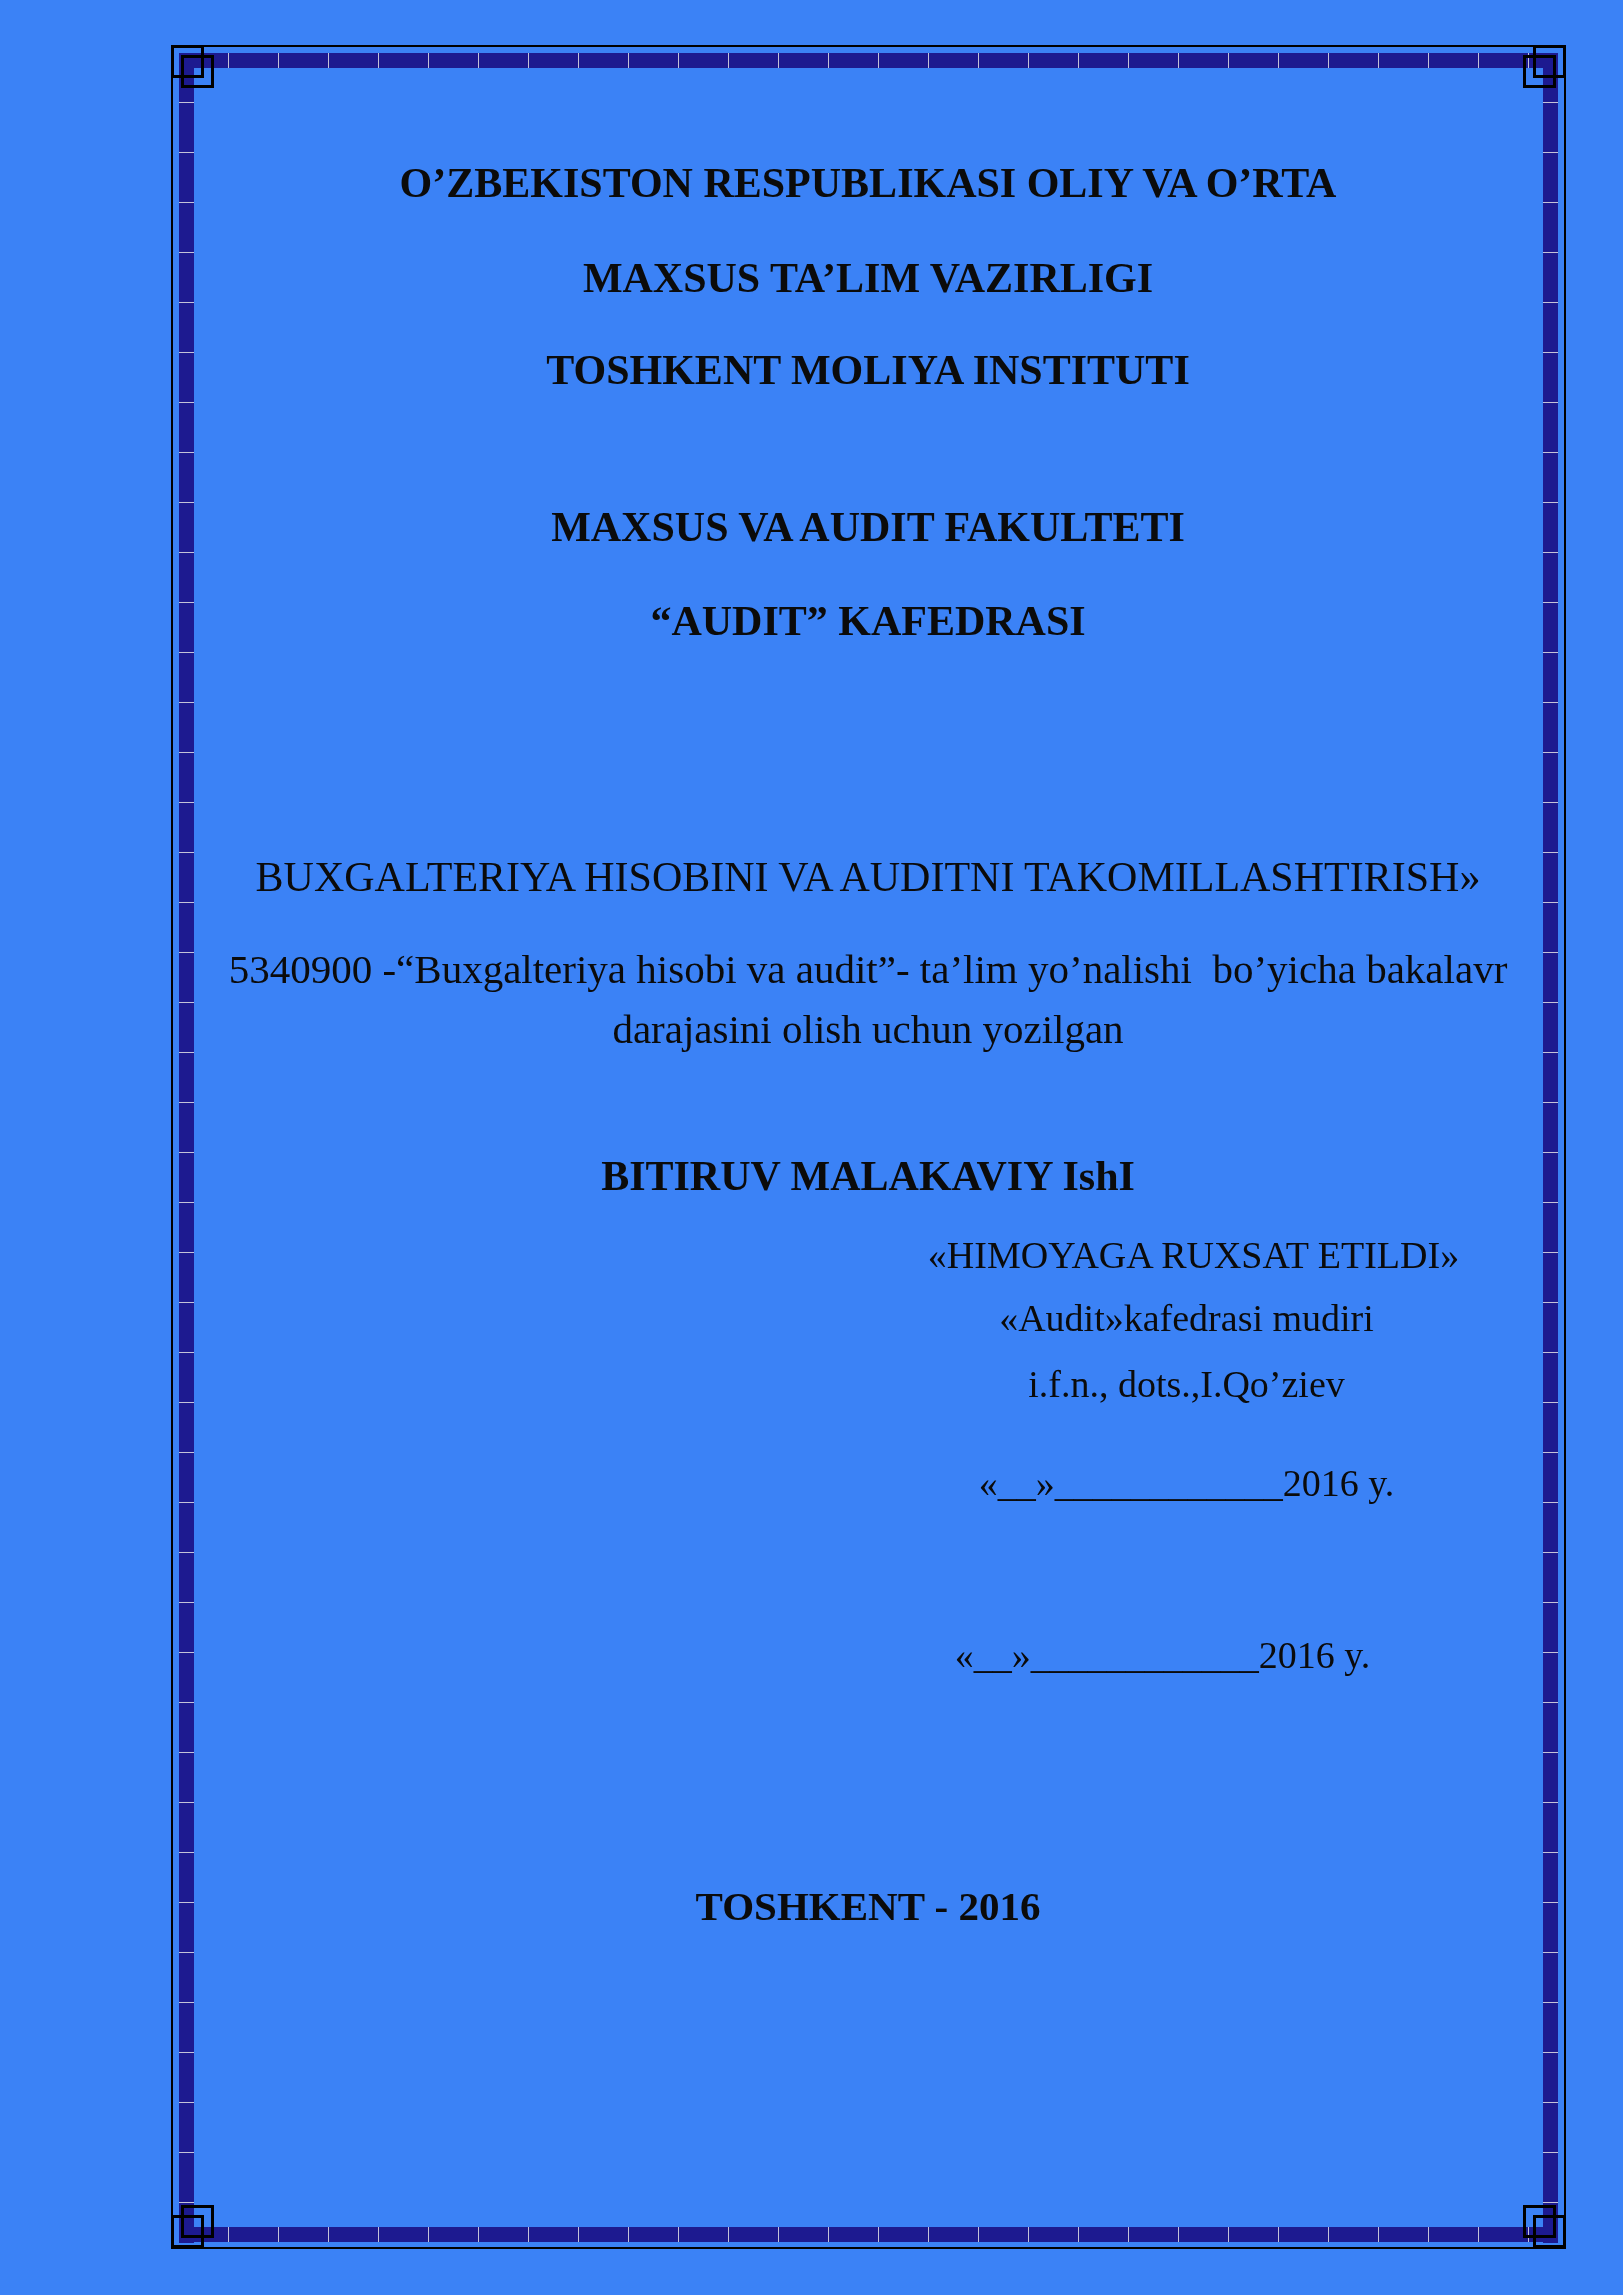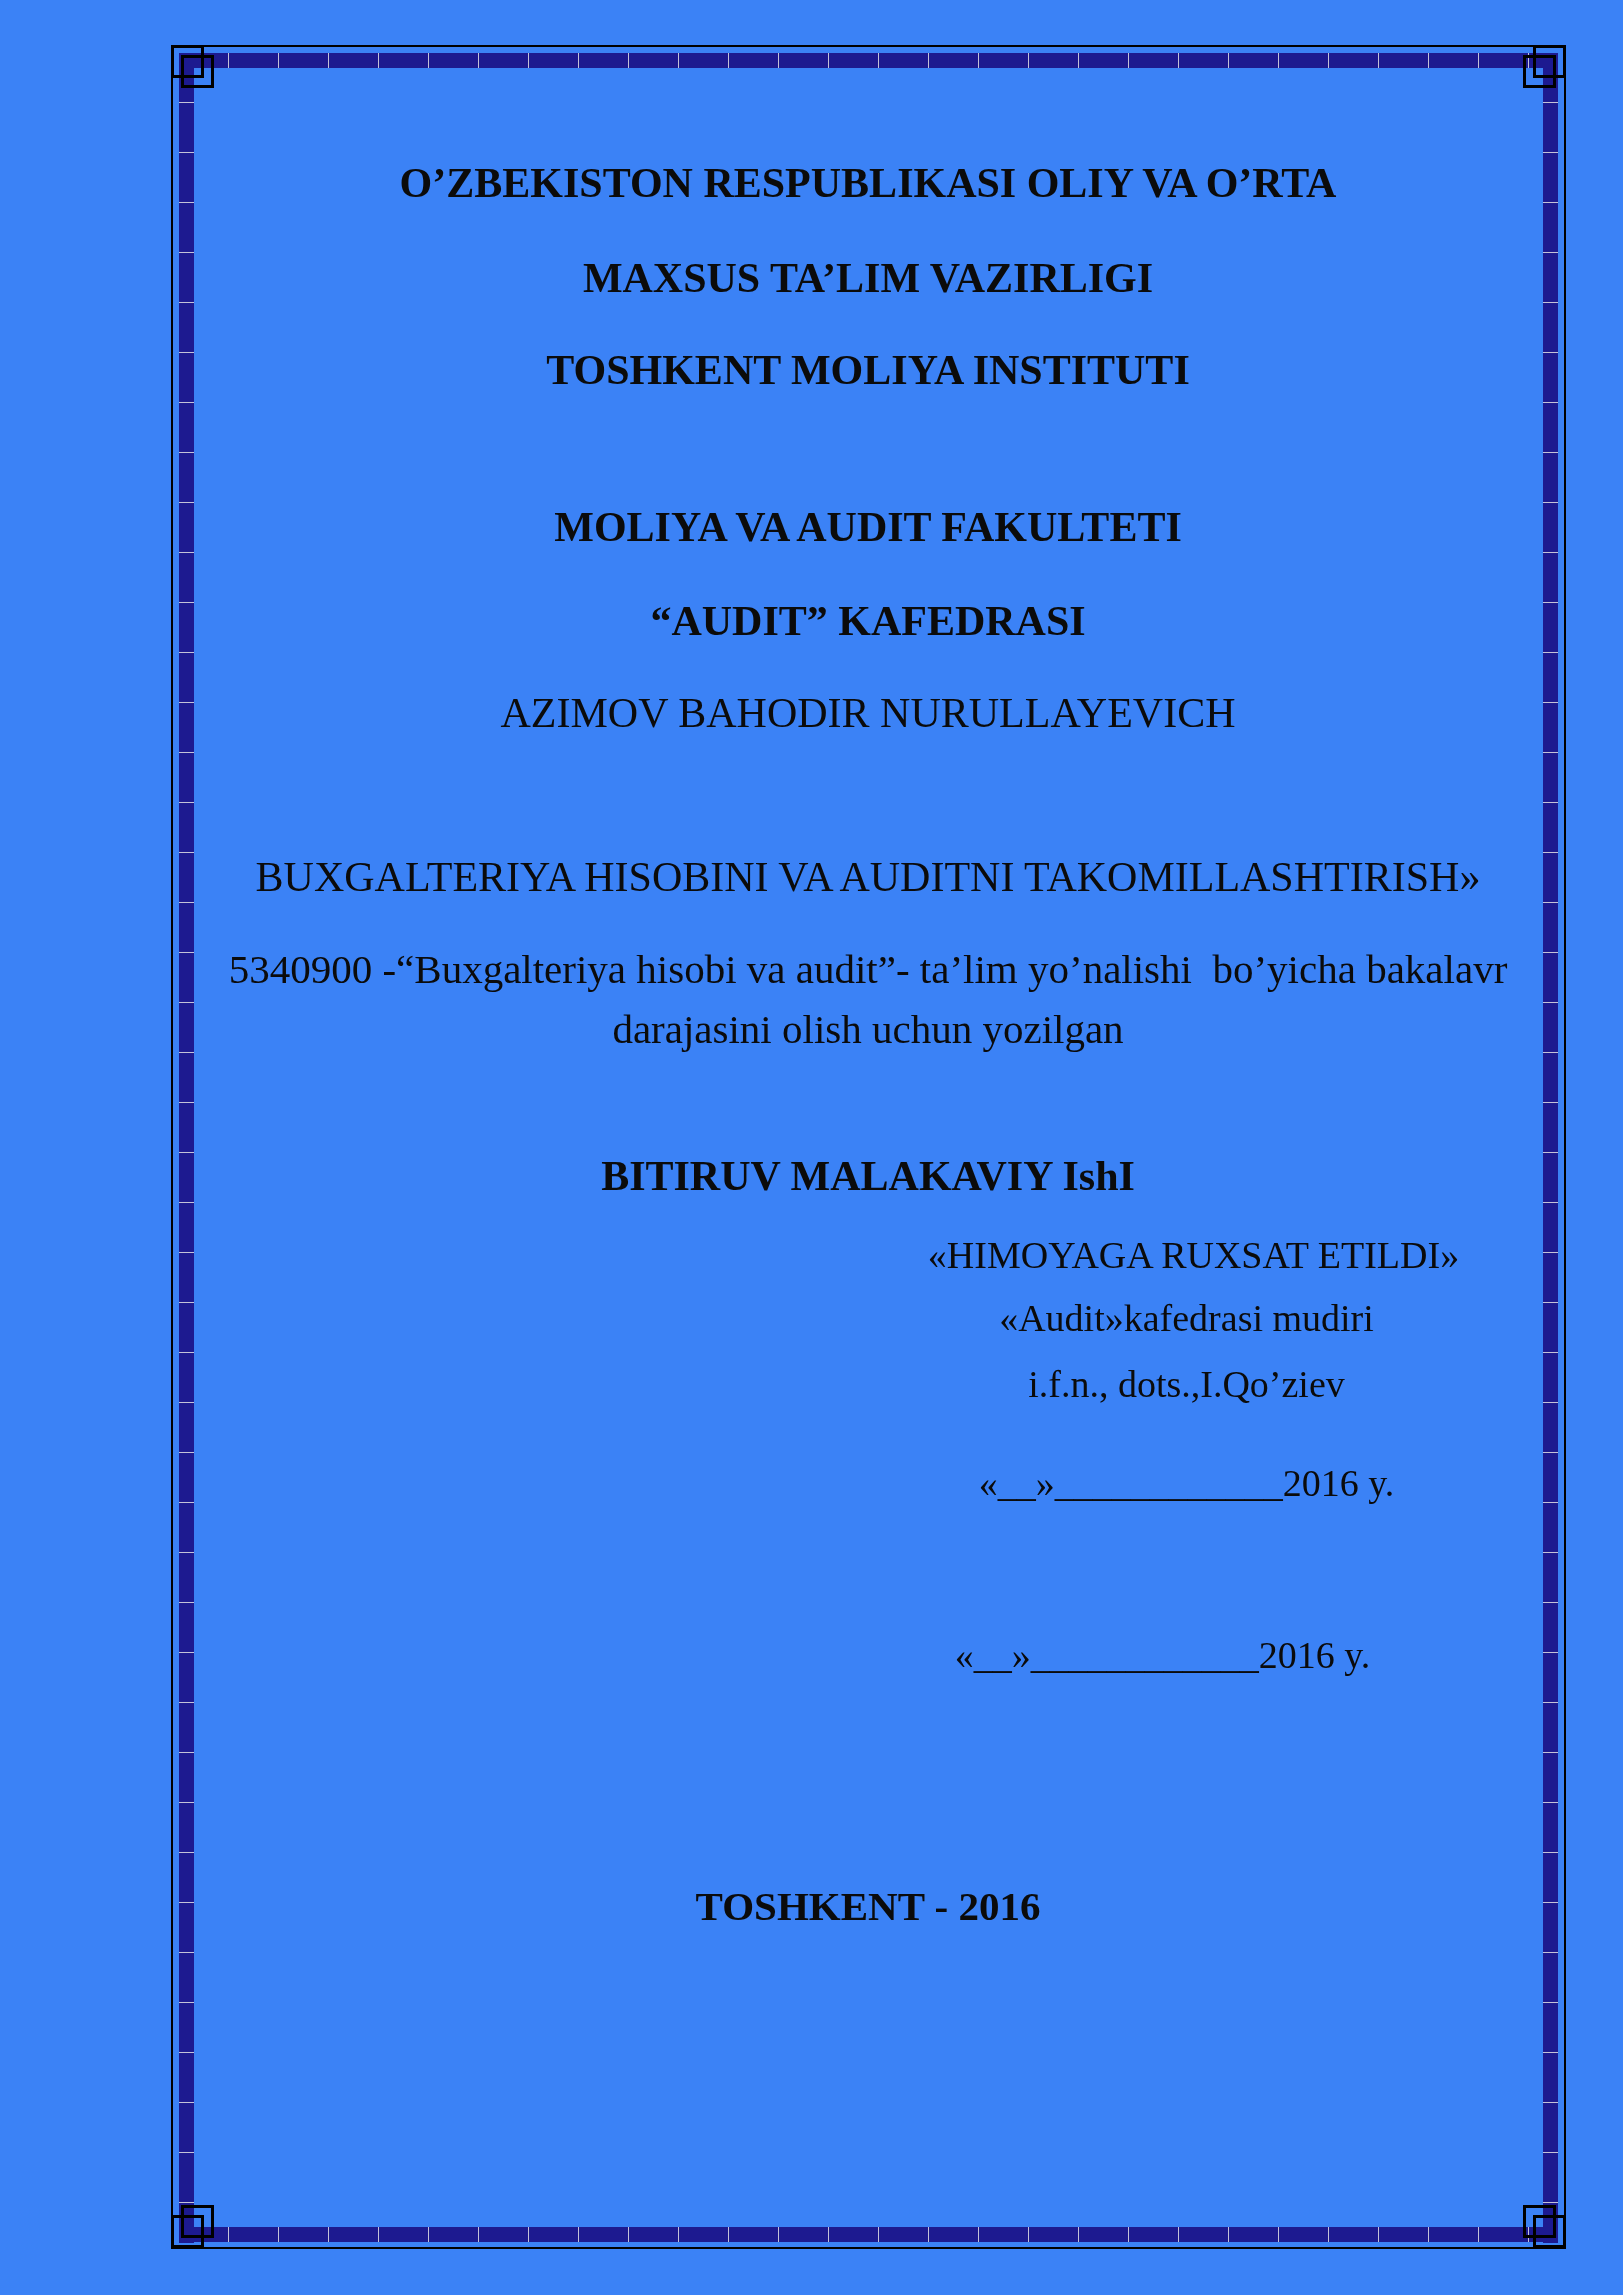--- a/index.html
+++ b/index.html
@@ -72,23 +72,22 @@
   <div class="corner-sq" style="left:1523px; top:55px;"></div>
   <div class="corner-sq" style="left:171px; top:2215px;"></div>
   <div class="corner-sq" style="left:181px; top:2205px;"></div>
   <div class="corner-sq" style="left:1533px; top:2215px;"></div>
   <div class="corner-sq" style="left:1523px; top:2205px;"></div>
 
   <div class="line bold fs53" style="top:159px;">O’ZBEKISTON RESPUBLIKASI OLIY VA O’RTA</div>
   <div class="line bold fs53" style="top:254px;">MAXSUS TA’LIM VAZIRLIGI</div>
   <div class="line bold fs53" style="top:346px;">TOSHKENT MOLIYA INSTITUTI</div>
 
-  <div class="line bold fs53" style="top:503px;">MOLIYA VA AUDIT FAKULTETI</div>
+  <div class="line bold fs53" style="top:503px;">MAXSUS VA AUDIT FAKULTETI</div>
   <div class="line bold fs53" style="top:597px;">“AUDIT” KAFEDRASI</div>
-  <div class="line fs53" style="top:689px;">AZIMOV BAHODIR NURULLAYEVICH</div>
 
   <div class="line fs54" style="top:853px;">BUXGALTERIYA HISOBINI VA AUDITNI TAKOMILLASHTIRISH»</div>
 
   <div class="line fs50" style="top:946px;">5340900 -“Buxgalteriya hisobi va audit”- ta’lim yo’nalishi  bo’yicha bakalavr</div>
   <div class="line bold fs53" style="top:1152px;">BITIRUV MALAKAVIY IshI</div>
 
   <div class="line fs50" style="top:1006px;">darajasini olish uchun yozilgan</div>
 
   <div class="rline fs48" style="top:1234px; left:895px; width:597px;">«HIMOYAGA RUXSAT ETILDI»</div>
   <div class="rline fs48" style="top:1297px;">«Audit»kafedrasi mudiri</div>

